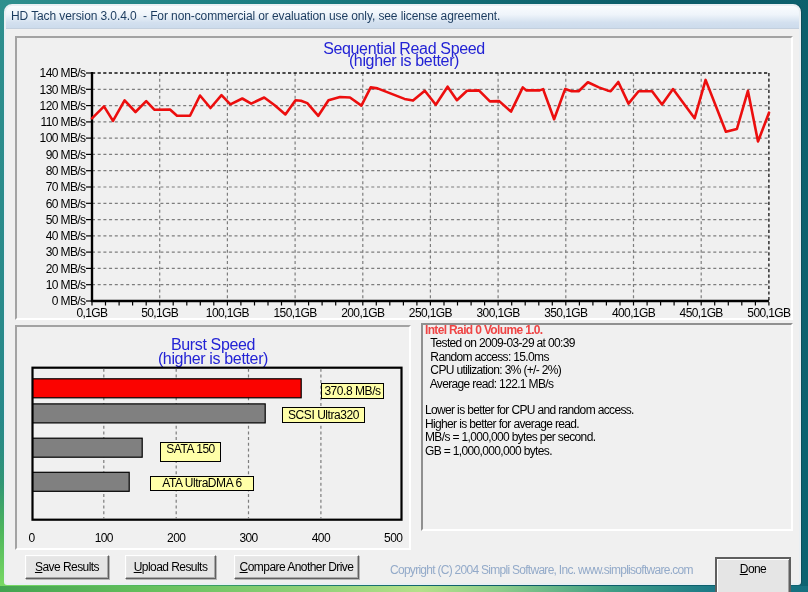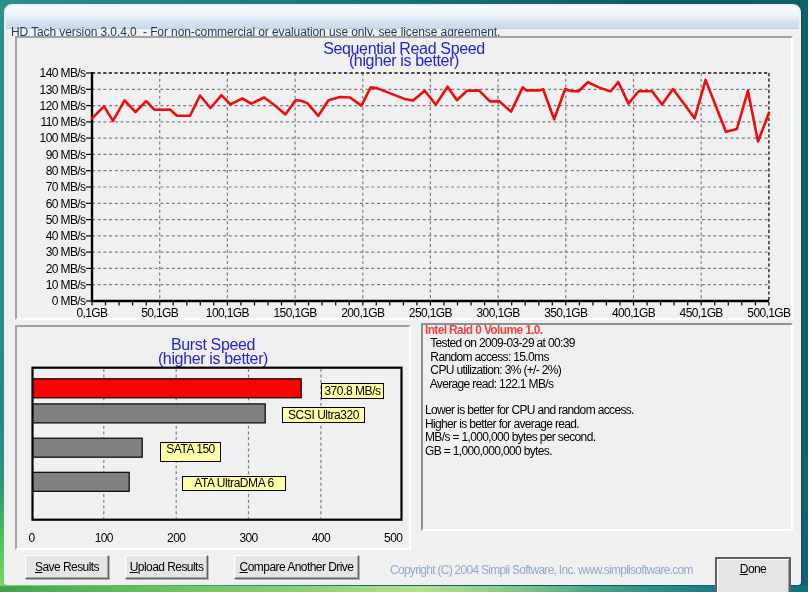--- a/index.html
+++ b/index.html
@@ -8,21 +8,21 @@
   background:linear-gradient(102deg,#2e8f8e 0%,#1a7d82 30%,#0c5c68 70%,#0d6371 100%);}
 #greenglow{position:absolute;left:0;bottom:0;width:430px;height:175px;
   background:radial-gradient(ellipse 430px 175px at 0% 100%, rgba(125,220,100,1) 0%, rgba(85,190,85,.85) 35%, rgba(60,165,95,.5) 62%, rgba(60,160,100,.22) 80%, rgba(60,160,100,0) 100%);}
 #bottombar{position:absolute;left:0;right:0;bottom:0;height:6px;
   background:linear-gradient(to right,#43a351 0%,#64bf5c 18%,#8fd077 38%,#b5e08a 52%,#8ccc8a 62%,#3f9d85 76%,#1d7a87 88%,#15707f 100%);}
 #win{position:absolute;left:4px;top:4px;width:797px;height:581px;
   background:#f0f0f0;border:2px solid #e9eff3;border-radius:8px 8px 3px 3px;box-sizing:border-box;box-shadow:1px 0 0 rgba(14,62,74,.55);}
 #titlebar{position:absolute;left:0;top:0;right:0;height:22px;border-radius:6px 6px 0 0;
   background:linear-gradient(to bottom,#fafcfe 0%,#eef4fa 40%,#d3e0ef 75%,#ccdbec 100%);
   border-bottom:1px solid #c3cfdd;}
-#titletext{position:absolute;left:5px;top:16px;line-height:21px;font-size:12px;color:#1b3b5e;white-space:pre;letter-spacing:-0.1px;}
+#titletext{position:absolute;left:5px;top:0;line-height:21px;font-size:12px;color:#1b3b5e;white-space:pre;letter-spacing:-0.1px;}
 .panel{position:absolute;box-sizing:border-box;background:#f0f0f0;
   border-top:2px solid #a3a3a3;border-left:2px solid #a3a3a3;
   border-bottom:2px solid #ffffff;border-right:2px solid #ffffff;}
 #mainpanel{left:15px;top:36px;width:778px;height:284px;}
 #burstpanel{left:15px;top:325px;width:396px;height:225px;}
 #infopanel{left:421px;top:323px;width:372px;height:208px;
   border-top-color:#909090;border-left-color:#909090;}
 .ctitle{position:absolute;text-align:center;font-size:16px;color:#2323d5;letter-spacing:-0.35px;}
 #svgmain{position:absolute;left:0;top:0;}
 .ylbl{font-size:12px;fill:#000;letter-spacing:-0.6px;}
@@ -194,20 +194,20 @@
   Tested on 2009-03-29 at 00:39
   Random access: 15.0ms
   CPU utilization: 3% (+/- 2%)
   Average read: 122.1 MB/s
 
 Lower is better for CPU and random access.
 Higher is better for average read.
 MB/s = 1,000,000 bytes per second.
 GB = 1,000,000,000 bytes.</div>
 <div class="btn" style="left:25px;top:555px;width:84px;"><u>S</u>ave Results</div>
-<div class="btn" style="left:125px;top:555px;width:83px;"><u>U</u>pload Results</div>
+<div class="btn" style="left:125px;top:555px;width:91px;"><u>U</u>pload Results</div>
 <div class="btn" style="left:234px;top:555px;width:125px;"><u>C</u>ompare Another Drive</div>
 <div class="btn" id="done" style="left:715px;top:557px;width:76px;height:40px;"><u>D</u>one</div>
 <div id="copyright">Copyright (C) 2004 Simpli Software, Inc. www.simplisoftware.com</div>
 <div class="badge" style="left:321px;top:383px;width:63px;height:16px;line-height:14px;">370.8 MB/s</div>
 <div class="badge" style="left:282px;top:407px;width:83px;height:16px;line-height:14px;">SCSI Ultra320</div>
 <div class="badge" style="left:160px;top:442px;width:61px;height:20px;line-height:13px;">SATA 150</div>
-<div class="badge" style="left:150px;top:476px;width:104px;height:15px;line-height:13px;margin-left:32px;">ATA UltraDMA 6</div>
+<div class="badge" style="left:150px;top:476px;width:104px;height:15px;line-height:13px;">ATA UltraDMA 6</div>
 
 </body></html>

